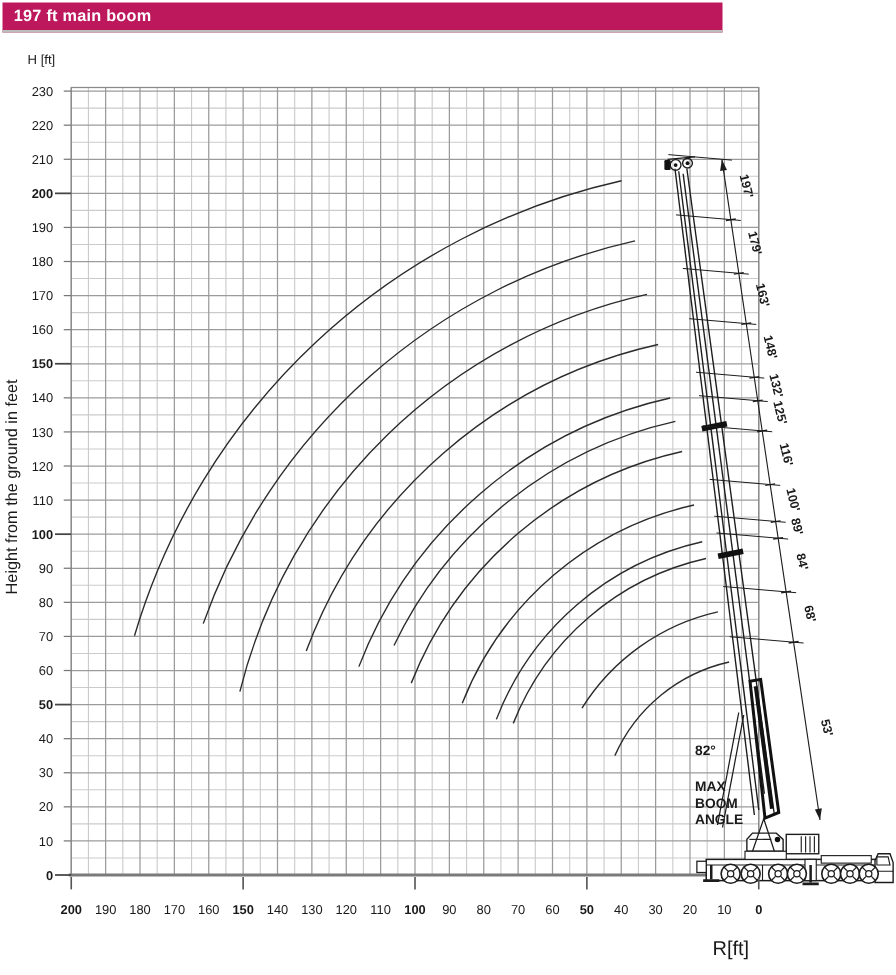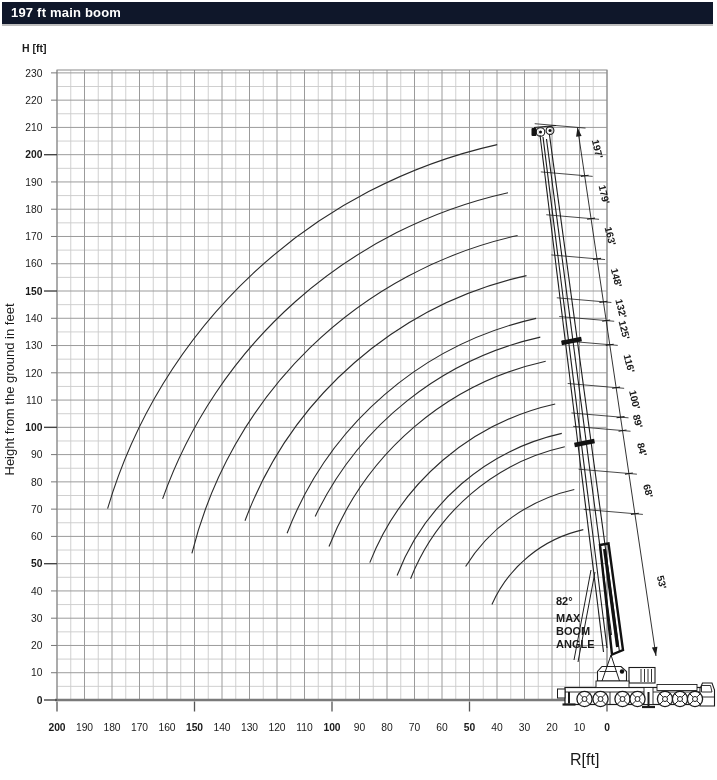--- a/index.html
+++ b/index.html
@@ -1,31 +1,31 @@
 <!DOCTYPE html>
 <html><head>
 <meta charset="utf-8">
 <style>
   html,body{margin:0;padding:0;background:#ffffff;}
   body{width:717px;height:780px;position:relative;overflow:hidden;
        font-family:"Liberation Sans",sans-serif;color:#1a1a1a;}
-  .titlebar{position:absolute;left:2px;top:2px;width:711px;height:22px;
-       background:#0f172a;border-bottom:2px solid #bdbdbd;}
+  .titlebar{position:absolute;left:2px;top:2px;width:576px;height:22px;
+       background:#be185d;border-bottom:2px solid #bdbdbd;}
   .titlebar span{display:block;color:#ffffff;font-size:13px;font-weight:bold;
        line-height:22px;padding-left:9px;letter-spacing:.2px;}
   #chart-area{position:absolute;left:0;top:0;width:717px;height:780px;}
   svg{position:absolute;left:0;top:0;}
   svg text{font-family:"Liberation Sans",sans-serif;fill:#1a1a1a;}
-  .h-header{position:absolute;left:22px;top:42px;font-size:10.5px;font-weight:bold;}
+  .h-header{position:absolute;left:22px;top:42px;font-size:10.5px;}
   .v-label{position:absolute;left:-141px;top:382px;width:300px;text-align:center;
        transform:rotate(-90deg);font-size:13px;}
   .r-label{position:absolute;left:570px;top:751px;font-size:16px;}
   .max-angle{position:absolute;left:556px;top:595px;font-size:11px;font-weight:bold;
        line-height:13px;}
-  .max-angle .deg{display:block;margin-bottom:4px;}
+  .max-angle .deg{display:block;margin-bottom:16px;}
   .max-angle span{display:block;}
 </style>
 </head>
 <body>
 
 <div id="chart-area">
   <svg id="chart-svg" width="717" height="780" viewBox="0 0 717 780">
       <g>
         <line x1="593.25" y1="70" x2="593.25" y2="700" stroke="#cbcbcb" stroke-width="0.9"></line>
         <line x1="565.75" y1="70" x2="565.75" y2="700" stroke="#cbcbcb" stroke-width="0.9"></line>

